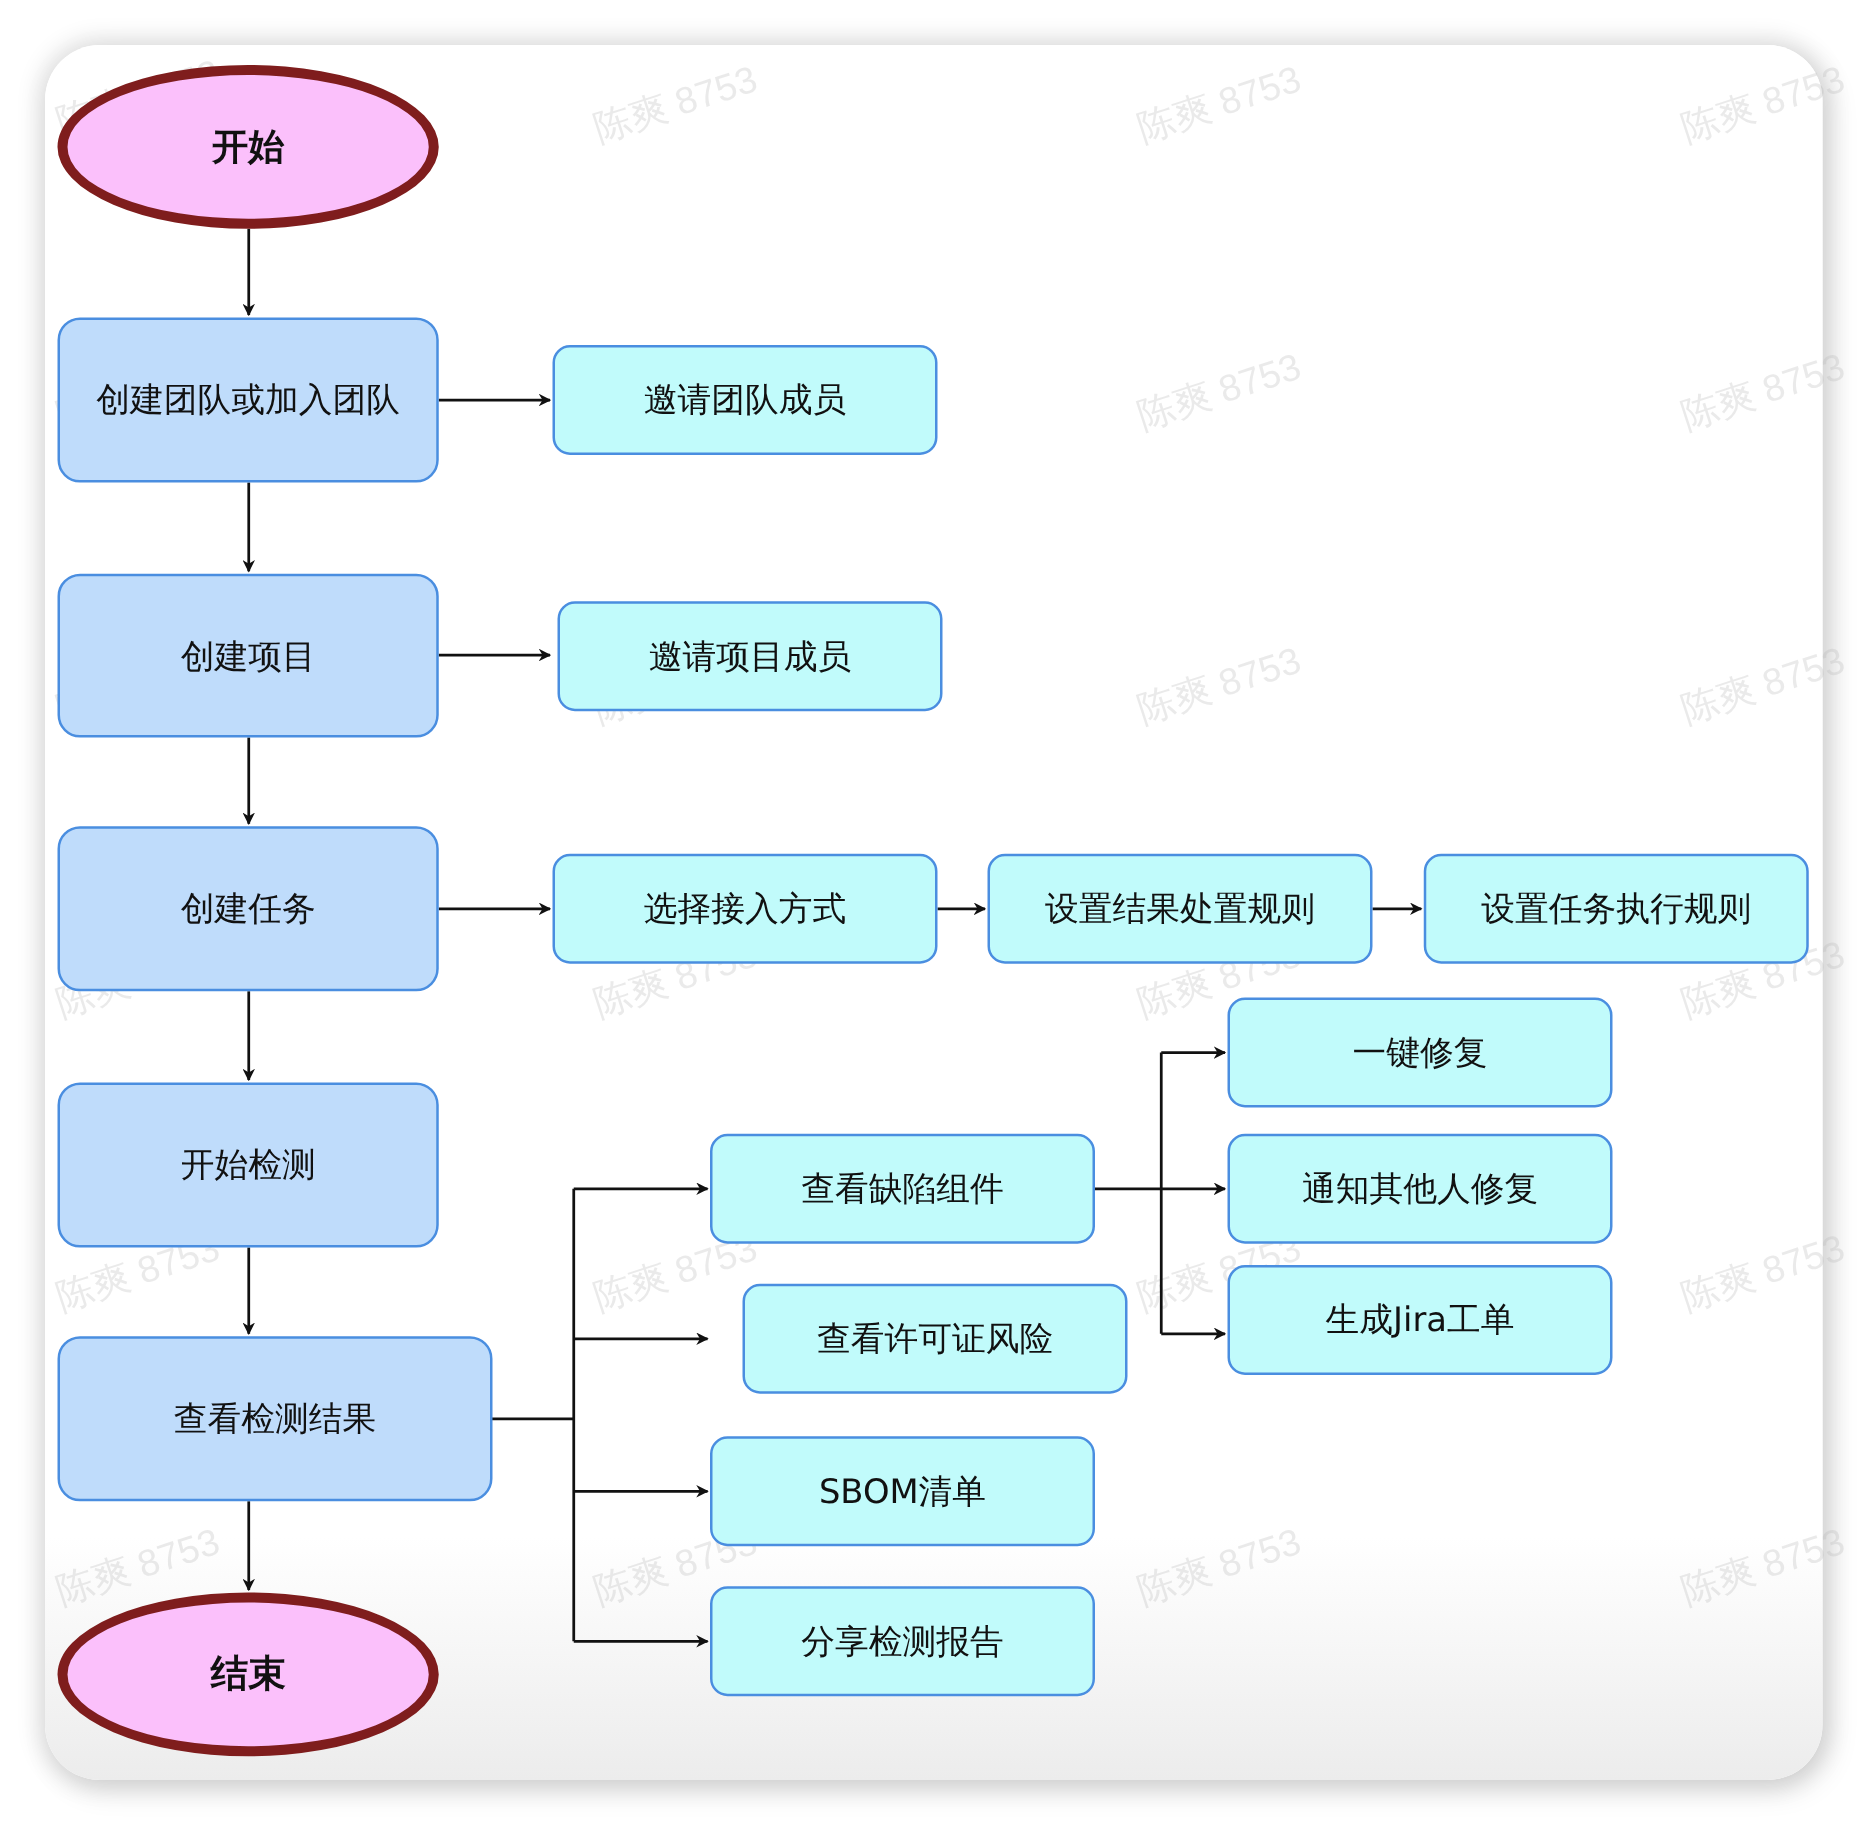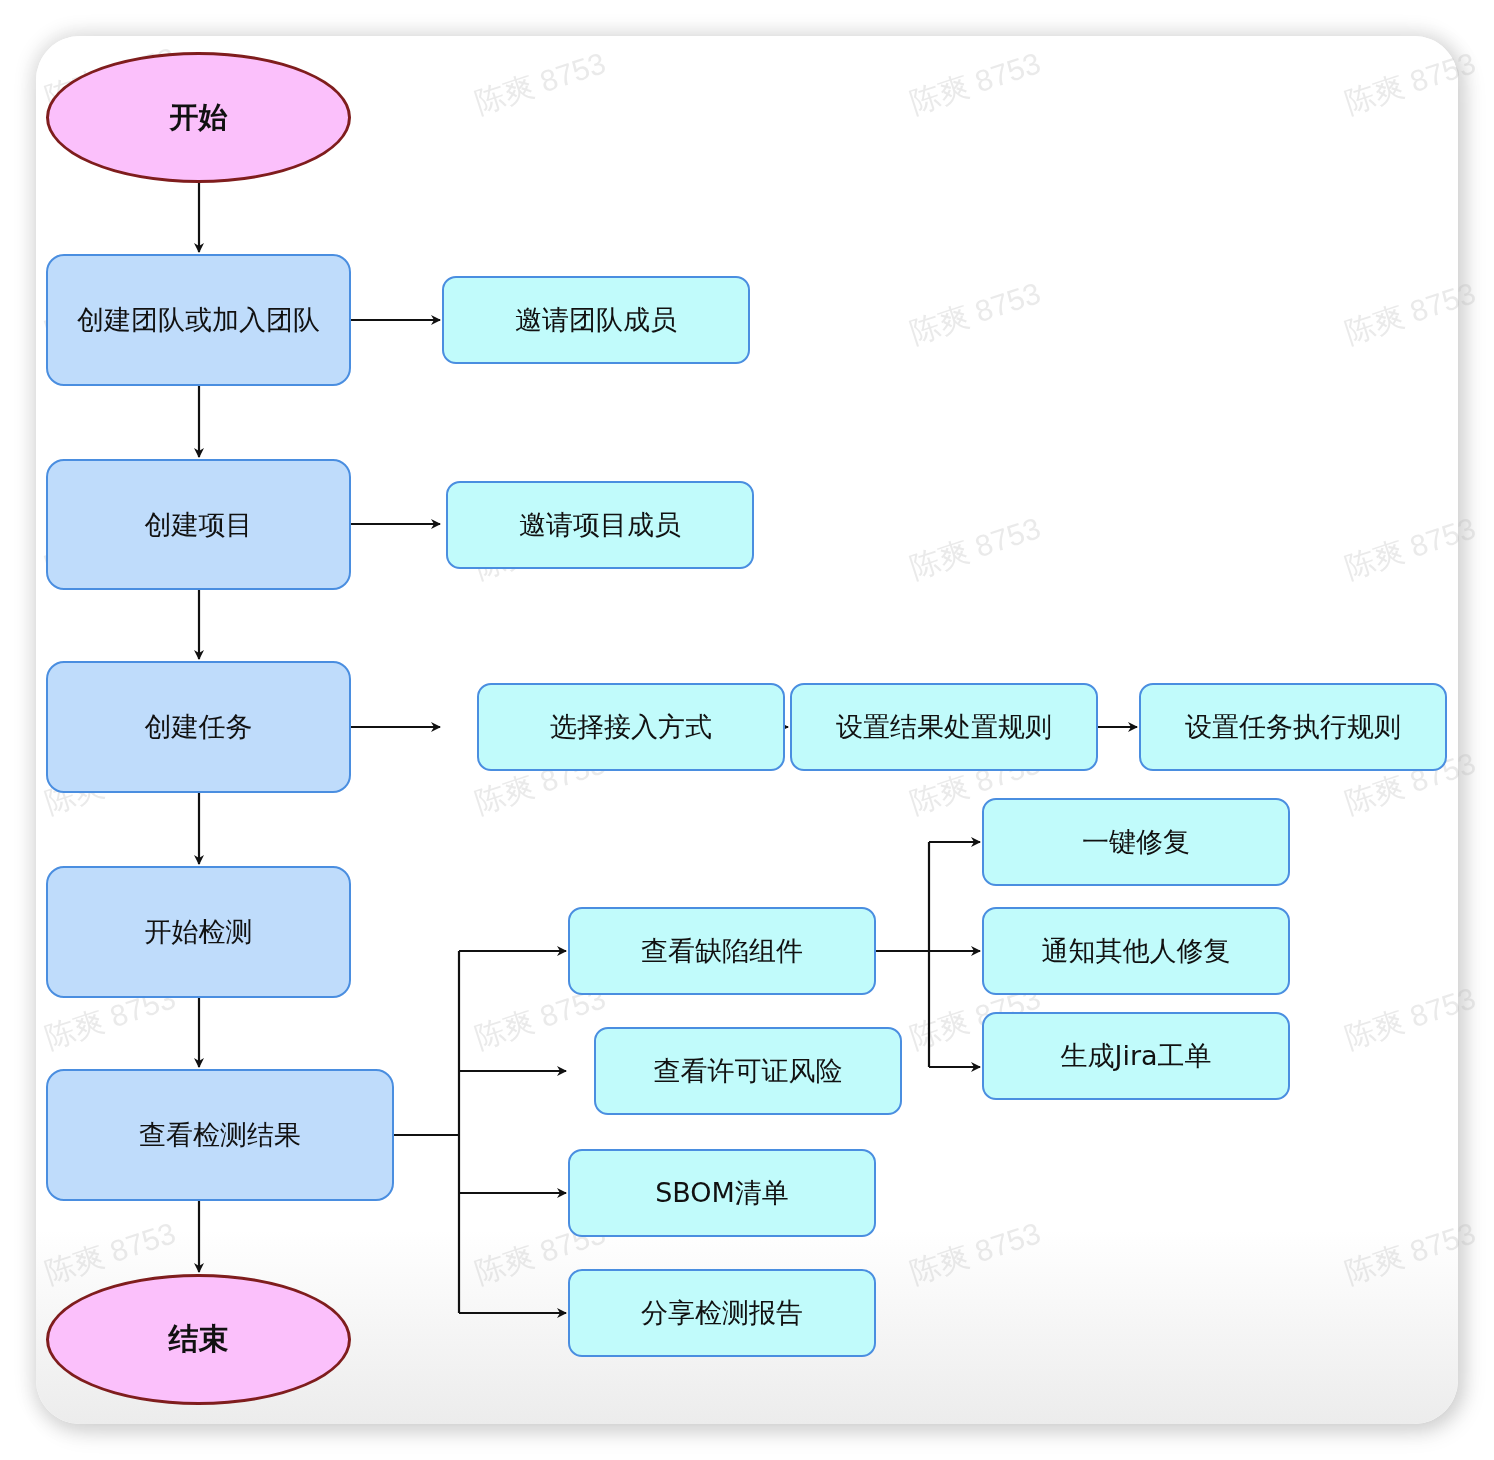--- a/index.html
+++ b/index.html
@@ -17,21 +17,21 @@
   .wm {
     position:absolute; color:rgba(180,180,180,0.28); font-size:30px;
     transform:rotate(-18deg); transform-origin:left top; white-space:nowrap;
     pointer-events:none; font-family:"Liberation Sans", sans-serif;
   }
   svg.edges { position:absolute; left:0; top:0; width:1494px; height:1460px; pointer-events:none; }
   .node {
     position:absolute; box-sizing:border-box; display:flex; align-items:center; justify-content:center;
     font-size:27px; color:#111; white-space:nowrap;
   }
-  .ellipse { background:#fbc0fb; border:3px solid #7f1d1d; border-radius:50%; font-weight:bold; }
+  .ellipse { background:#fbc0fb; border:8px solid #7f1d1d; border-radius:50%; font-weight:bold; }
   .main { background:#bfdcfb; border:2px solid #4a8ee0; border-radius:18px; }
   .sub { background:#c1fbfb; border:2px solid #4a8ee0; border-radius:14px; }
 </style>
 </head>
 <body>
 
 <div class="card"></div>
 
 <div>
   <div class="wm" style="left:40px;top:80px">陈爽 8753</div>
@@ -104,21 +104,21 @@
 <div class="node main" style="left:46px;top:459px;width:305px;height:131px;">
   <span>创建项目</span>
 </div>
 <div class="node sub" style="left:446px;top:481px;width:308px;height:88px;">
   <span>邀请项目成员</span>
 </div>
 
 <div class="node main" style="left:46px;top:661px;width:305px;height:132px;">
   <span>创建任务</span>
 </div>
-<div class="node sub" style="left:442px;top:683px;width:308px;height:88px;margin-left:35px;">
+<div class="node sub" style="left:442px;top:683px;width:308px;height:88px;">
   <span>选择接入方式</span>
 </div>
 <div class="node sub" style="left:790px;top:683px;width:308px;height:88px;">
   <span>设置结果处置规则</span>
 </div>
 <div class="node sub" style="left:1139px;top:683px;width:308px;height:88px;">
   <span>设置任务执行规则</span>
 </div>
 
 <div class="node main" style="left:46px;top:866px;width:305px;height:132px;">

